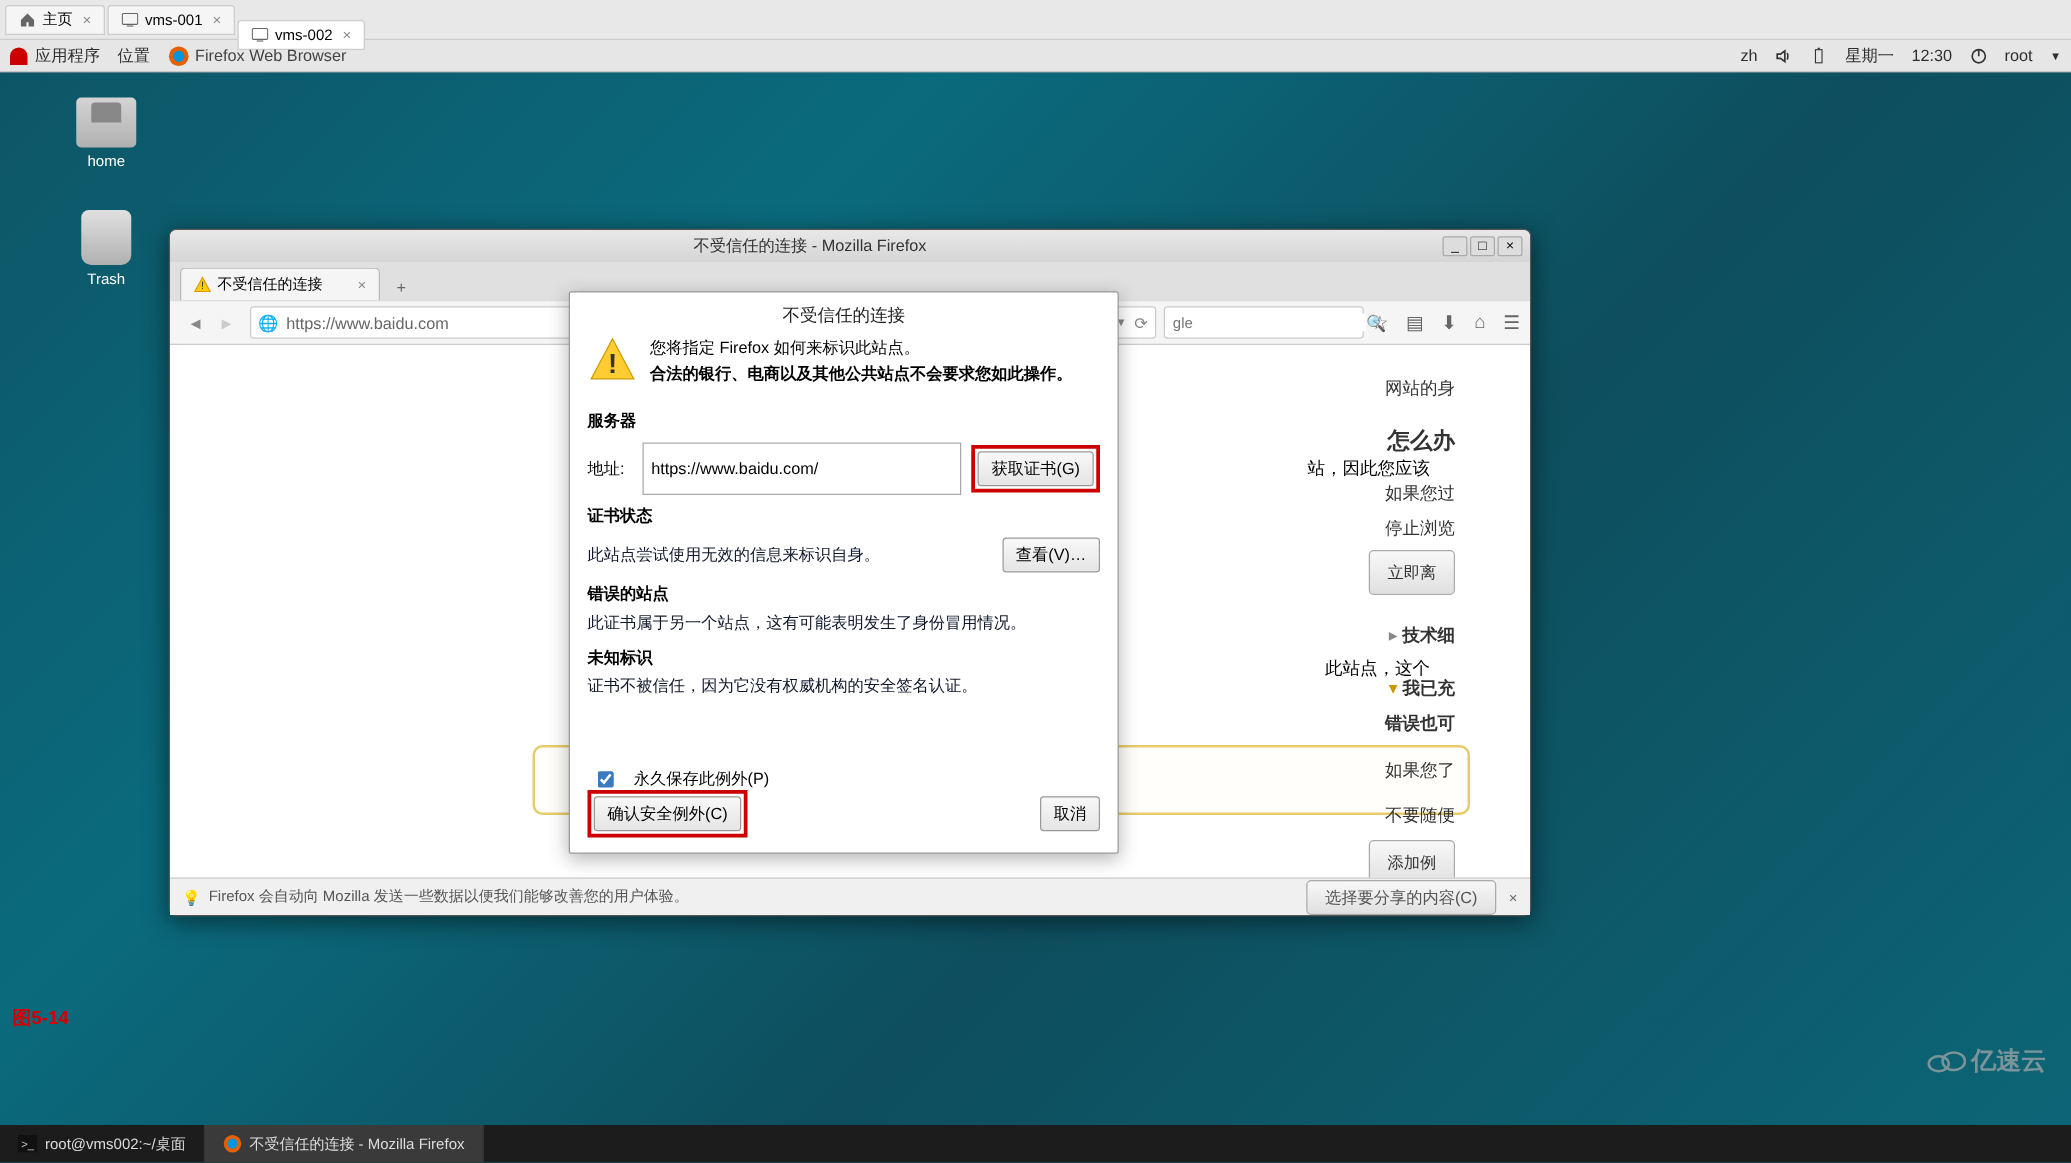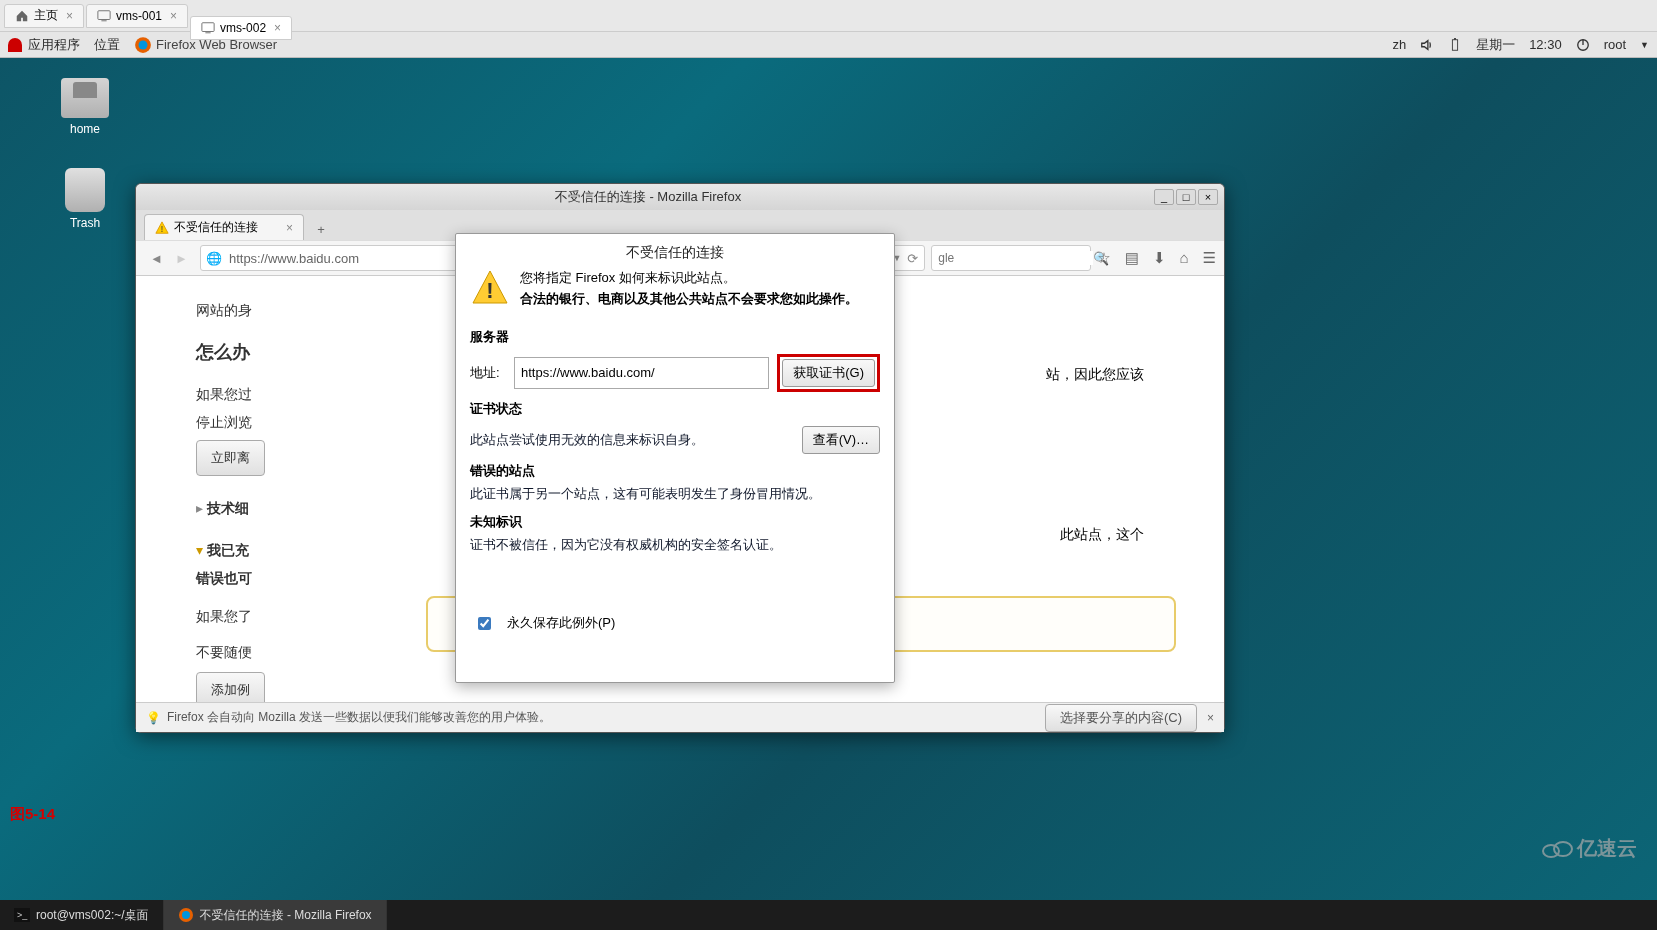--- a/index.html
+++ b/index.html
@@ -32,39 +32,39 @@
 .ff-toolbar { height: 36px; background: #f5f5f5; border-top: 1px solid #ddd; border-bottom: 1px solid #ccc; display: flex; align-items: center; padding: 0 8px; gap: 6px; }
 .ff-nav { display: flex; align-items: center; }
 .ff-nav .arrow { padding: 4px 6px; color: #888; }
 .ff-url { flex: 1; height: 26px; background: #fff; border: 1px solid #ccc; border-radius: 3px; display: flex; align-items: center; padding: 0 6px; }
 .ff-url .globe { color: #888; margin-right: 6px; }
 .ff-url input { border: none; outline: none; flex: 1; font-size: 13px; color: #666; }
 .ff-search { width: 160px; height: 26px; background: #fff; border: 1px solid #ccc; border-radius: 3px; display: flex; align-items: center; padding: 0 6px; }
 .ff-search input { border: none; outline: none; flex: 1; font-size: 12px; color: #4c1d95; }
 .ff-search .mag { color: #3b7abf; }
 .ff-icons { display: flex; gap: 14px; color: #666; font-size: 15px; }
-.ff-content { position: absolute; top: 92px; left: 0; right: 0; bottom: 30px; background: #fff; padding: 20px 60px; overflow: hidden; }
+.ff-content { position: absolute; top: 92px; left: 0; right: 0; bottom: 30px; background: #fff; padding: 20px 60px; overflow: hidden; text-align: right; }
 .bg-text { color: #333; font-size: 14px; line-height: 2; }
 .bg-h { font-weight: bold; font-size: 18px; margin: 10px 0; }
 .bg-btn { display: inline-block; background: linear-gradient(#f8f8f8,#e0e0e0); border: 1px solid #aaa; border-radius: 4px; padding: 4px 14px; margin: 4px 0; font-size: 13px; }
 .yellow-box { position: absolute; left: 290px; top: 320px; right: 48px; bottom: 50px; border: 2px solid #e8cc6a; border-radius: 8px; background: rgba(255,250,220,0.15); }
 .ff-statusbar { position: absolute; bottom: 0; left: 0; right: 0; height: 30px; background: #f0f0f0; border-top: 1px solid #ccc; display: flex; align-items: center; padding: 0 10px; font-size: 12px; color: #555; }
 .ff-statusbar .bulb { margin-right: 6px; }
 .ff-statusbar .rbtn { margin-left: auto; }
 .dialog { position: absolute; left: 455px; top: 175px; width: 440px; height: 450px; background: #fff; border: 1px solid #999; box-shadow: 0 4px 15px rgba(0,0,0,0.3); border-radius: 2px; z-index: 10; }
 .dlg-header { text-align: center; font-size: 14px; padding: 10px 0 6px; color: #222; }
 .dlg-top { display: flex; padding: 0 14px 10px; gap: 10px; }
 .dlg-warn { width: 40px; height: 40px; flex-shrink: 0; }
 .dlg-top-text { font-size: 13px; line-height: 1.6; }
 .dlg-top-text .bold { font-weight: bold; }
 .dlg-section { padding: 2px 14px; }
 .dlg-label { font-weight: bold; font-size: 13px; margin-top: 6px; }
 .dlg-row { display: flex; align-items: center; gap: 8px; margin: 8px 0; }
 .dlg-row label { font-size: 13px; min-width: 36px; }
-.dlg-row input[type=text] { flex: 1; height: 32px; border: 1px solid #aaa; padding: 0 6px; font-size: 13px; }
+.dlg-row input[type=text] { flex: 1; height: 42px; border: 1px solid #aaa; padding: 0 6px; font-size: 13px; }
 .dlg-btn { background: linear-gradient(#f8f8f8,#e5e5e5); border: 1px solid #999; border-radius: 3px; padding: 4px 10px; font-size: 13px; cursor: pointer; }
 .redbox { border: 3px solid #c00; padding: 2px; }
 .dlg-text { font-size: 13px; color: #0f172a; margin: 4px 0 10px; line-height: 1.5; }
 .dlg-footer { position: absolute; bottom: 12px; left: 14px; right: 14px; display: flex; align-items: center; }
 .dlg-check { display: flex; align-items: center; gap: 16px; font-size: 13px; position: absolute; bottom: 50px; left: 22px; }
 .dlg-check input { accent-color: #3b7abf; }
 .dlg-footer .confirm { }
 .dlg-footer .cancel { margin-left: auto; }
 .fig-label { position: absolute; bottom: 76px; left: 10px; color: #d40000; font-weight: bold; font-size: 15px; }
 .watermark { position: absolute; right: 20px; bottom: 38px; color: #aaa; font-size: 20px; font-weight: bold; opacity: 0.7; display: flex; align-items: center; gap: 4px; }
@@ -237,20 +237,24 @@
       </div>
       <div class="dlg-label">错误的站点</div>
       <div class="dlg-text">此证书属于另一个站点，这有可能表明发生了身份冒用情况。</div>
       <div class="dlg-label">未知标识</div>
       <div class="dlg-text">证书不被信任，因为它没有权威机构的安全签名认证。</div>
     </div>
     <label class="dlg-check">
       <input type="checkbox" checked="" style="">
       <span>永久保存此例外(P)</span>
     </label>
+    <div class="dlg-footer">
+      <span class="redbox"><button class="dlg-btn confirm"><span>确认安全例外(C)</span></button></span>
+      <button class="dlg-btn cancel">取消</button>
+    </div>
   </div>
 
   <div class="fig-label">图5-14</div>
   <div class="watermark">
     <svg width="32" height="20" viewBox="0 0 32 20">
         <ellipse cx="10" cy="12" rx="8" ry="6" fill="none" stroke="#aaa" stroke-width="2"></ellipse>
         <ellipse cx="22" cy="10" rx="9" ry="7" fill="none" stroke="#aaa" stroke-width="2"></ellipse>
       </svg>
     <span>亿速云</span>
   </div>

